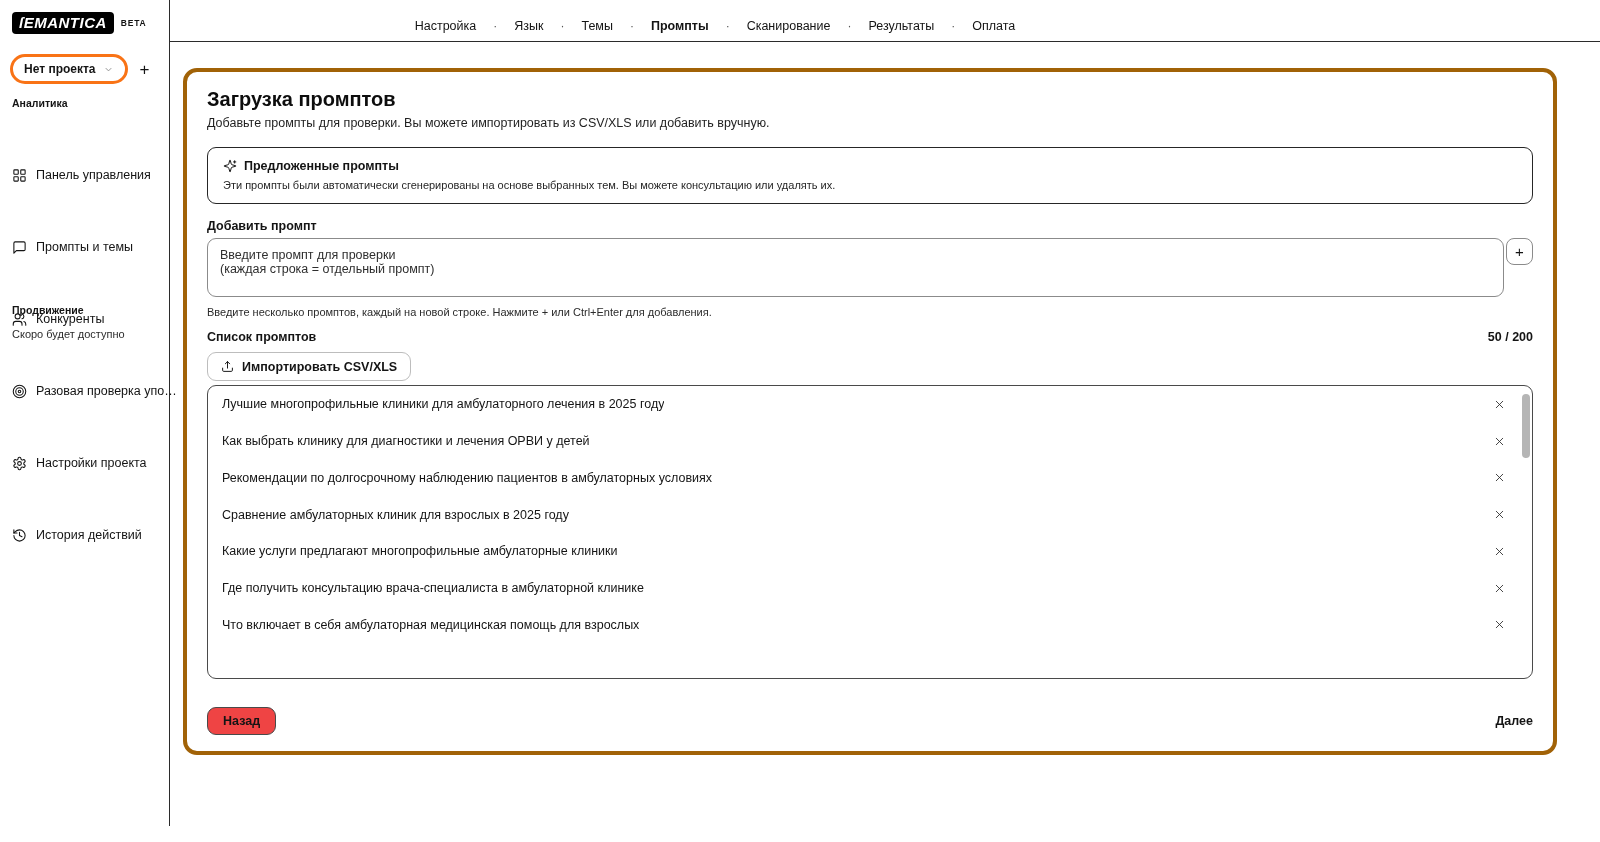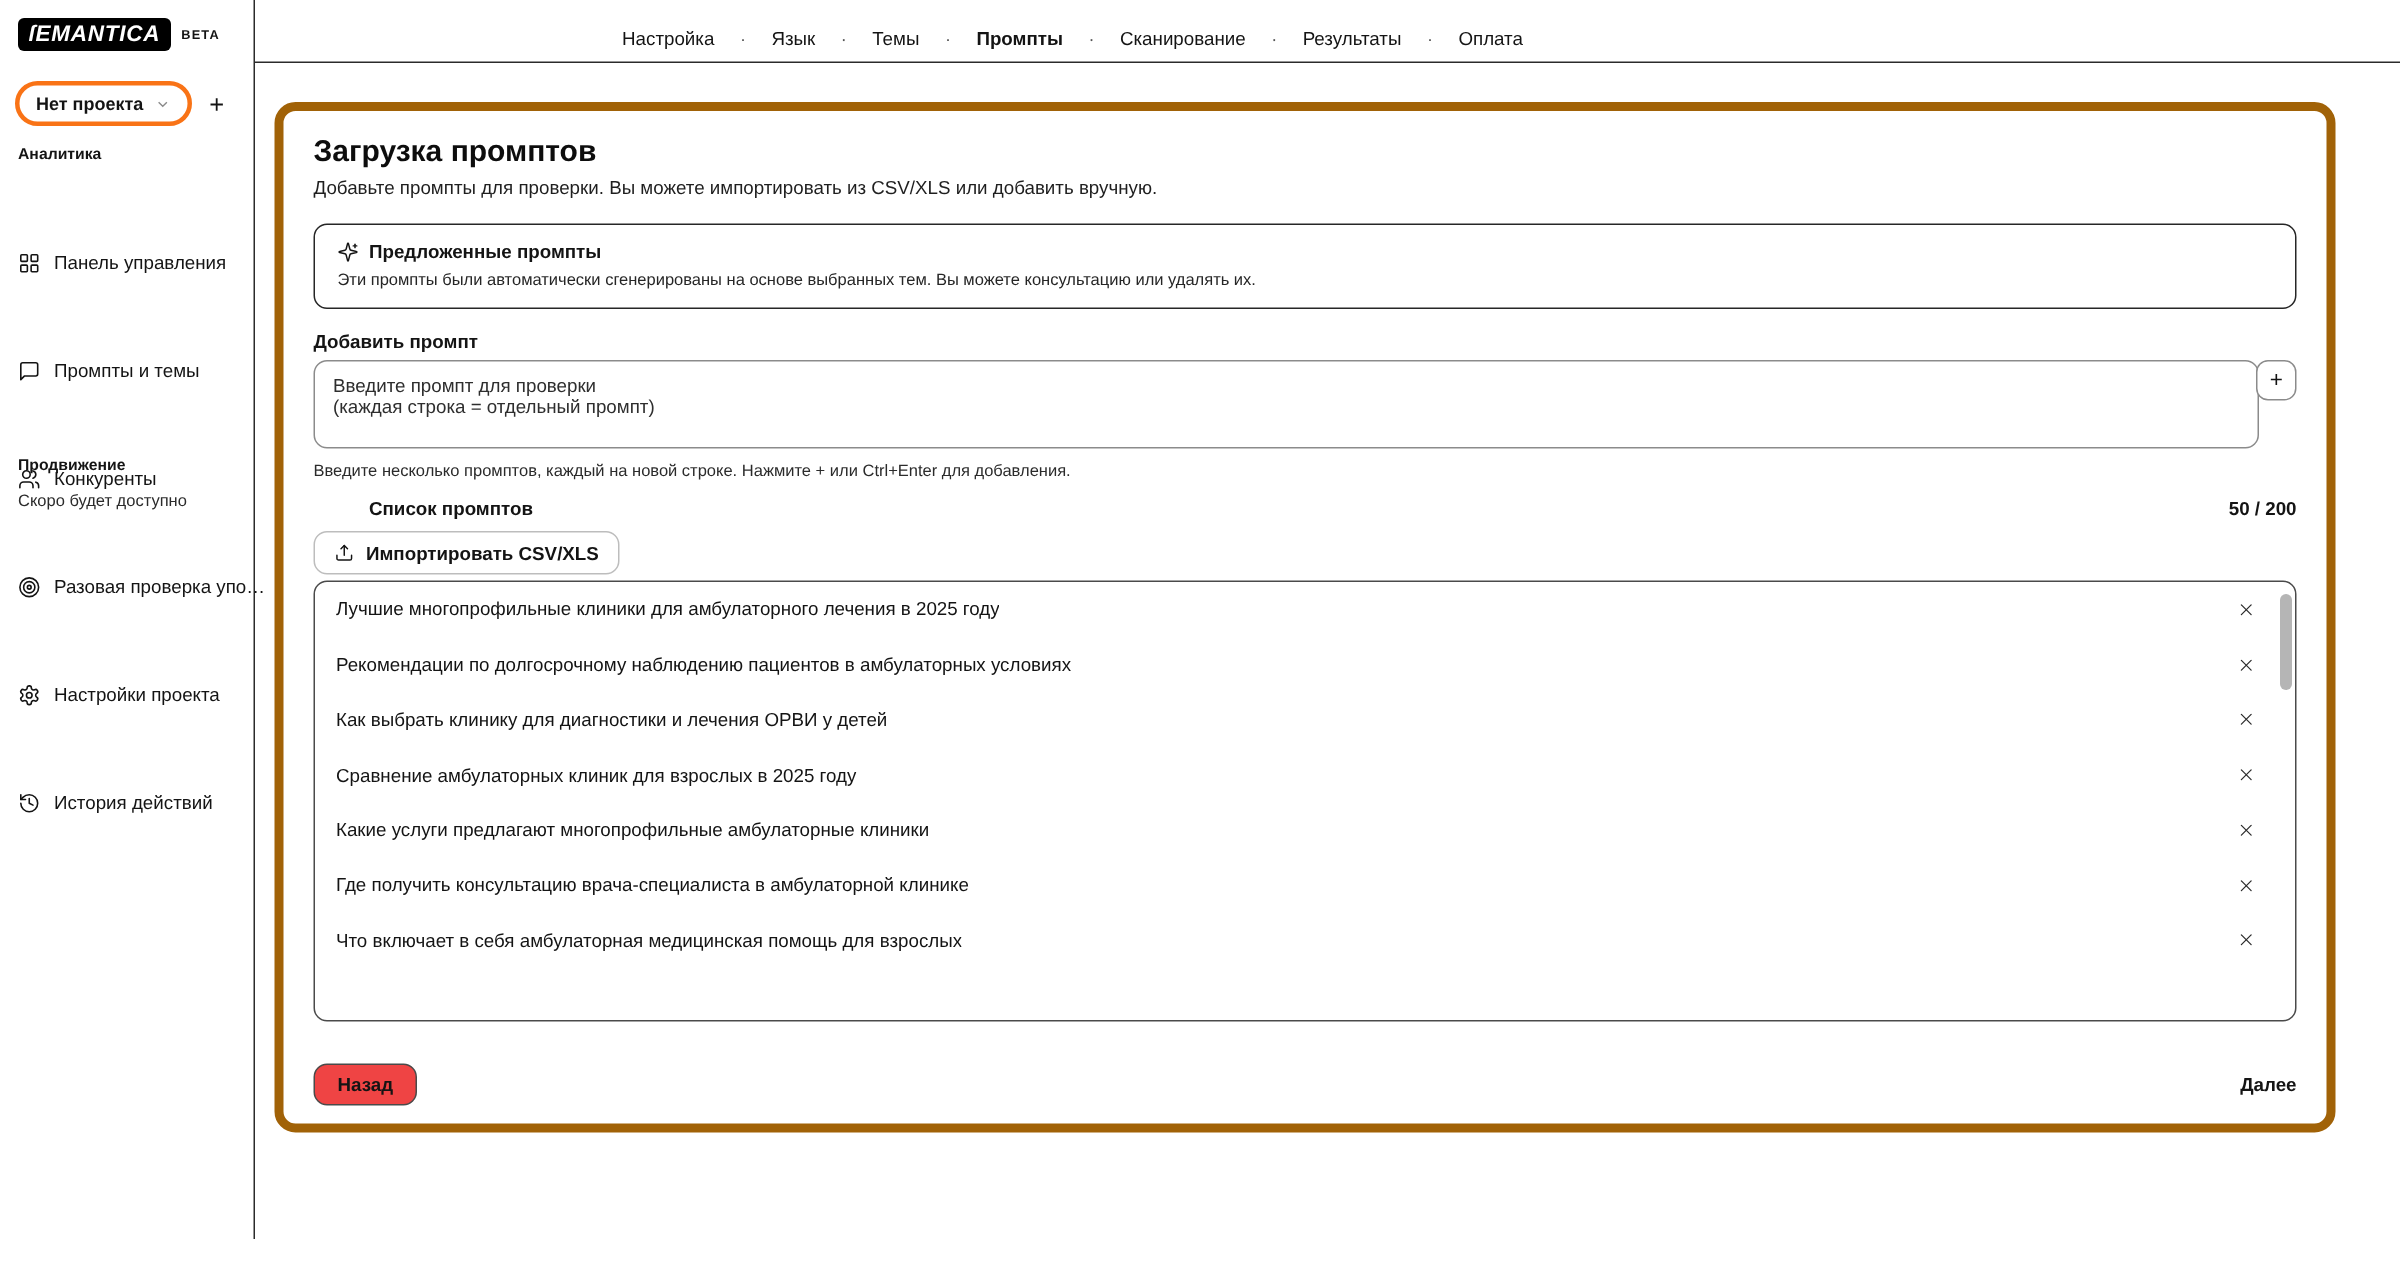--- a/index.html
+++ b/index.html
@@ -25,37 +25,37 @@
   .promo-note { position:absolute; left:12px; top:328px; font-size:11px; color:#2b2b2b; }
 
   
   .header { position:absolute; left:170px; top:0; right:0; height:42px; border-bottom:1px solid #2b2b2b; background:#fff; }
   .stepper { position:absolute; left:0; right:170px; top:0; height:52px; display:flex; align-items:center; justify-content:center; gap:17px; }
   .step { font-size:12.5px; color:#141414; cursor:pointer; white-space:nowrap; }
   .step.active { font-weight:700; }
   .step-dot { font-size:12px; color:#555; }
 
   
-  .card { position:absolute; left:183px; top:68px; width:1374px; height:687px; border:6px solid #a16207; border-radius:14px; background:#fff; }
+  .card { position:absolute; left:183px; top:68px; width:1374px; height:687px; border:4px solid #a16207; border-radius:14px; background:#fff; }
   .m-title { position:absolute; left:20px; top:16px; font-size:20px; font-weight:700; color:#0d0d0d; }
   .m-sub { position:absolute; left:20px; top:44px; font-size:12.5px; color:#1f1f1f; }
 
   .sugg { position:absolute; left:20px; right:20px; top:75px; height:57px; border:1px solid #262626; border-radius:9px; padding:11px 15px; }
   .sugg-head { display:flex; align-items:center; gap:7px; }
   .sugg-head svg { width:14px; height:14px; stroke:#141414; stroke-width:1.7; fill:none; stroke-linecap:round; stroke-linejoin:round; }
   .sugg-title { font-size:12.5px; font-weight:700; color:#141414; }
   .sugg-desc { margin-top:6px; font-size:11px; color:#262626; }
 
   .add-label { position:absolute; left:20px; top:147px; font-size:12.5px; font-weight:700; color:#141414; }
   .prompt-textarea { position:absolute; left:20px; top:166px; width:1297px; height:59px; border:1px solid #8b8b8b; border-radius:9px; padding:9px 12px; font-family:"Liberation Sans", sans-serif; font-size:12.5px; color:#141414; resize:none; outline:none; background:#fff; }
   .prompt-textarea::placeholder { color:#2e2e2e; opacity:1; }
   .add-plus-btn { position:absolute; right:20px; top:166px; width:27px; height:27px; border:1px solid #8b8b8b; border-radius:8px; background:#fff; font-size:15px; color:#141414; cursor:pointer; display:flex; align-items:center; justify-content:center; line-height:1; }
   .hint { position:absolute; left:20px; top:234px; font-size:11px; color:#2b2b2b; }
 
-  .list-label { position:absolute; left:20px; top:258px; font-size:12.5px; font-weight:700; color:#141414;margin-left:37px; }
+  .list-label { position:absolute; left:20px; top:258px; font-size:12.5px; font-weight:700; color:#141414; }
   .list-counter { position:absolute; right:20px; top:258px; font-size:12.5px; font-weight:700; color:#141414; }
   .import-btn { position:absolute; left:20px; top:280px; height:29px; display:flex; align-items:center; gap:8px; border:1px solid #bdbdbd; border-radius:9px; background:#fff; padding:0 13px; font-size:12.5px; font-weight:700; color:#141414; cursor:pointer; font-family:"Liberation Sans", sans-serif; }
   .import-btn svg { width:13px; height:13px; stroke:#141414; stroke-width:1.8; fill:none; stroke-linecap:round; stroke-linejoin:round; }
 
   .prompt-list { position:absolute; left:20px; right:20px; top:313px; height:294px; border:1px solid #4a4a4a; border-radius:9px; overflow:hidden; background:#fff; }
   .prompt-row { display:flex; align-items:center; justify-content:space-between; height:36.75px; padding:0 24px 0 14px; }
   .prompt-text { font-size:12.5px; color:#141414; white-space:nowrap; overflow:hidden; }
   .row-close { background:none; border:none; cursor:pointer; padding:2px; display:flex; align-items:center; }
   .row-close svg { width:13px; height:13px; stroke:#2b2b2b; stroke-width:1.6; fill:none; stroke-linecap:round; }
   .list-scrollbar { position:absolute; right:2px; top:2px; width:8px; height:290px; }
@@ -210,30 +210,30 @@
       <div class="prompt-row">
         <span class="prompt-text">Лучшие многопрофильные клиники для амбулаторного лечения в 2025 году</span>
         <button class="row-close">
             <svg viewBox="0 0 24 24">
               <path d="M18 6 6 18"></path>
               <path d="m6 6 12 12"></path>
             </svg>
           </button>
       </div>
       <div class="prompt-row">
+        <span class="prompt-text">Как выбрать клинику для диагностики и лечения ОРВИ у детей</span>
+        <button class="row-close">
+            <svg viewBox="0 0 24 24">
+              <path d="M18 6 6 18"></path>
+              <path d="m6 6 12 12"></path>
+            </svg>
+          </button>
+      </div>
+      <div class="prompt-row">
         <span class="prompt-text">Рекомендации по долгосрочному наблюдению пациентов в амбулаторных условиях</span>
-        <button class="row-close">
-            <svg viewBox="0 0 24 24">
-              <path d="M18 6 6 18"></path>
-              <path d="m6 6 12 12"></path>
-            </svg>
-          </button>
-      </div>
-      <div class="prompt-row">
-        <span class="prompt-text">Как выбрать клинику для диагностики и лечения ОРВИ у детей</span>
         <button class="row-close">
             <svg viewBox="0 0 24 24">
               <path d="M18 6 6 18"></path>
               <path d="m6 6 12 12"></path>
             </svg>
           </button>
       </div>
       <div class="prompt-row">
         <span class="prompt-text">Сравнение амбулаторных клиник для взрослых в 2025 году</span>
         <button class="row-close">

